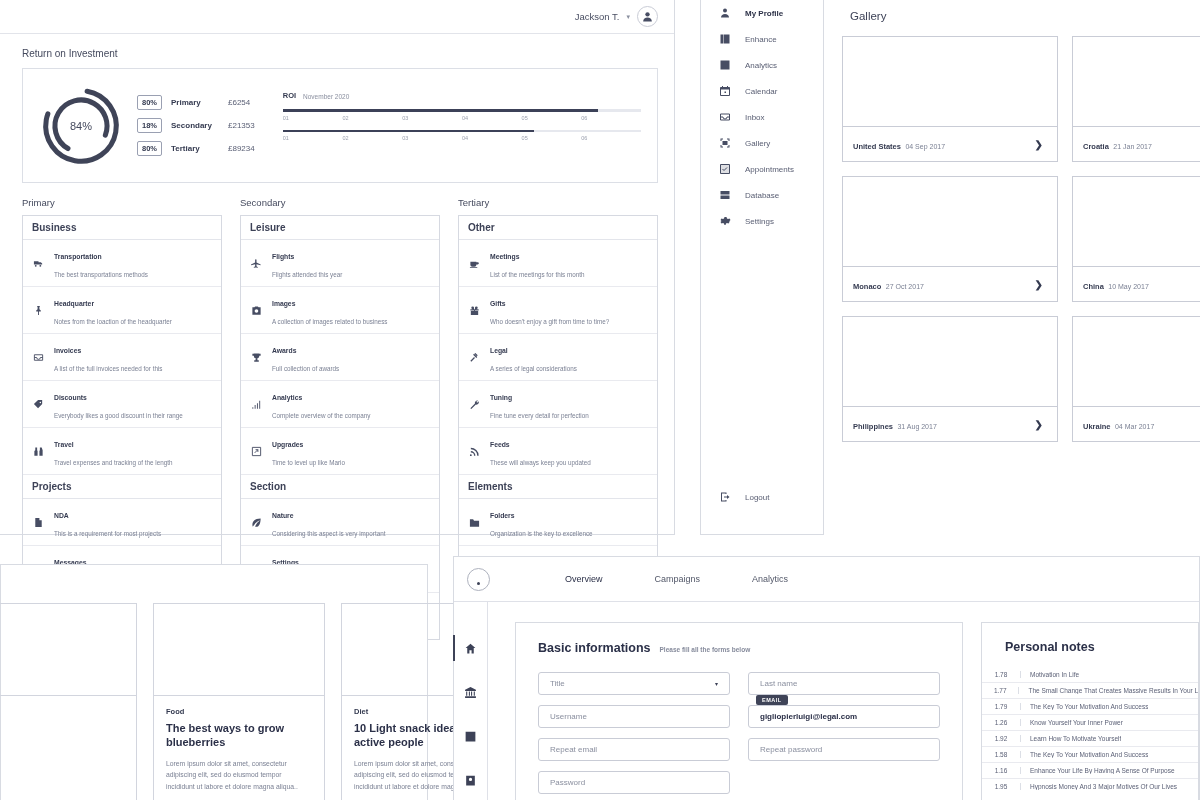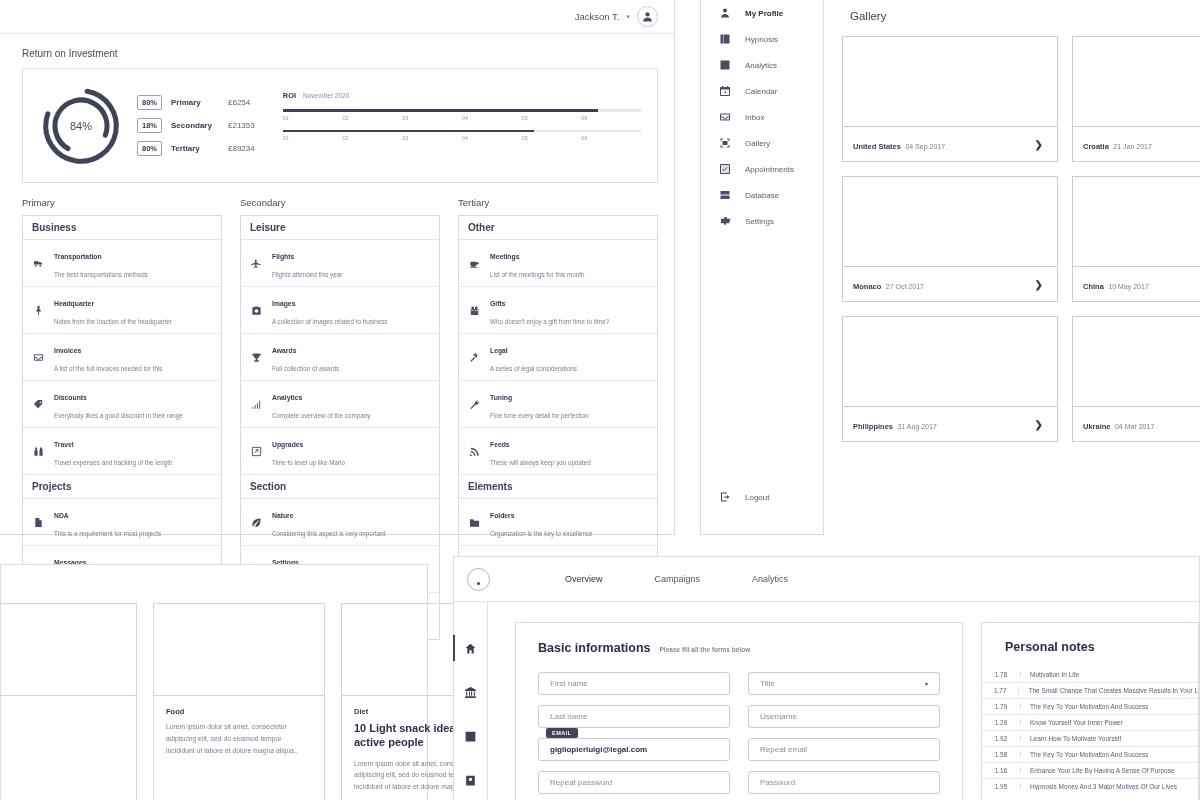--- a/index.html
+++ b/index.html
@@ -45,21 +45,21 @@
   .kpis { display: flex; flex-direction: column; gap: 8px; }
   .kpi { display: flex; align-items: center; gap: 9px; font-size: 8px; }
   .kpi .badge {
     border: 1px solid #9aa0b2; border-radius: 2px; padding: 2px 4px;
     font-size: 7.5px; font-weight: bold; color: #343a50; min-width: 25px; text-align: center;
   }
   .kpi .kname { font-weight: bold; color: #343a50; width: 48px; }
   .kpi .kval { color: #5b6076; }
 
   .roi-chart { flex: 1; padding-left: 14px; padding-bottom: 10px;}
-  .roi-head { display:flex; align-items: center; gap: 7px; margin-bottom: 9px; }
+  .roi-head { display:flex; align-items: flex-end; gap: 7px; margin-bottom: 9px; }
   .roi-head .lbl { font-size: 7.5px; font-weight: bold; color: #343a50; }
   .roi-head .date { font-size: 6.5px; color: #8a8f9f; }
   .bar-wrap { margin-bottom: 9px; }
   .bar-track { height: 2.5px; background: #e6e8ee; position: relative; }
   .bar-fill { position:absolute; left:0; top:0; height:100%; background:#3c4158; }
   .ticks { display:flex; margin-top: 3px; }
   .ticks span { flex: 1; font-size: 5.5px; color: #9ba0af; }
 
   
   .lists { display: flex; gap: 18px; margin-top: 14px; }
@@ -558,21 +558,21 @@
             </svg>
           </span>
     <span class="nlabel">My Profile</span>
   </div>
   <div class="navitem">
     <span class="nico">
             <svg viewBox="0 0 24 24">
               <path d="M3 3h5v18H3zM9 3h12v18H9zM11 6h8v2h-8zM11 10h8v2h-8zM11 14h5v2h-5z"></path>
             </svg>
           </span>
-    <span class="nlabel">Hypnosis</span>
+    <span class="nlabel">Enhance</span>
   </div>
   <div class="navitem">
     <span class="nico">
             <svg viewBox="0 0 24 24">
               <path d="M3 3h18v18H3zM6 14h2v4H6zM11 9h2v9h-2zM16 12h2v6h-2z"></path>
             </svg>
           </span>
     <span class="nlabel">Analytics</span>
   </div>
   <div class="navitem">
@@ -707,20 +707,21 @@
         <div class="bcard">
      <div class="bthumb"></div>
      <div class="bbody">
             <div class="bexc">didunt</div>
           </div>
    </div>
   <div class="bcard">
     <div class="bthumb"></div>
     <div class="bbody">
       <div class="cat">Food</div>
+      <div class="btitle">The best ways to grow blueberries</div>
       <div class="bexc">Lorem ipsum dolor sit amet, consectetur adipiscing elit, sed do eiusmod tempor incididunt ut labore et dolore magna aliqua..</div>
     </div>
   </div>
   <div class="bcard">
     <div class="bthumb"></div>
     <div class="bbody">
       <div class="cat">Diet</div>
       <div class="btitle">10 Light snack ideas for active people</div>
       <div class="bexc">Lorem ipsum dolor sit amet, consectetur adipiscing elit, sed do eiusmod tempor incididunt ut labore et dolore magna aliqua..</div>
     </div>
@@ -762,27 +763,20 @@
         </div>
       <div id="app-content">
         <div class="form-card">
           <div class="fhead">
             <span class="ft">Basic informations</span>
             <span class="fs">Please fill all the forms below</span>
           </div>
           <div class="form-grid" id="form-grid">
   <div class="field">
 
-    <div class="inp">
-      <span>First name</span>
-
-    </div>
-  </div>
-  <div class="field">
-
     <div class="inp sel">
       <span>Title</span>
       <span class="arrow">▾</span>
     </div>
   </div>
   <div class="field">
 
     <div class="inp">
       <span>Last name</span>
 

